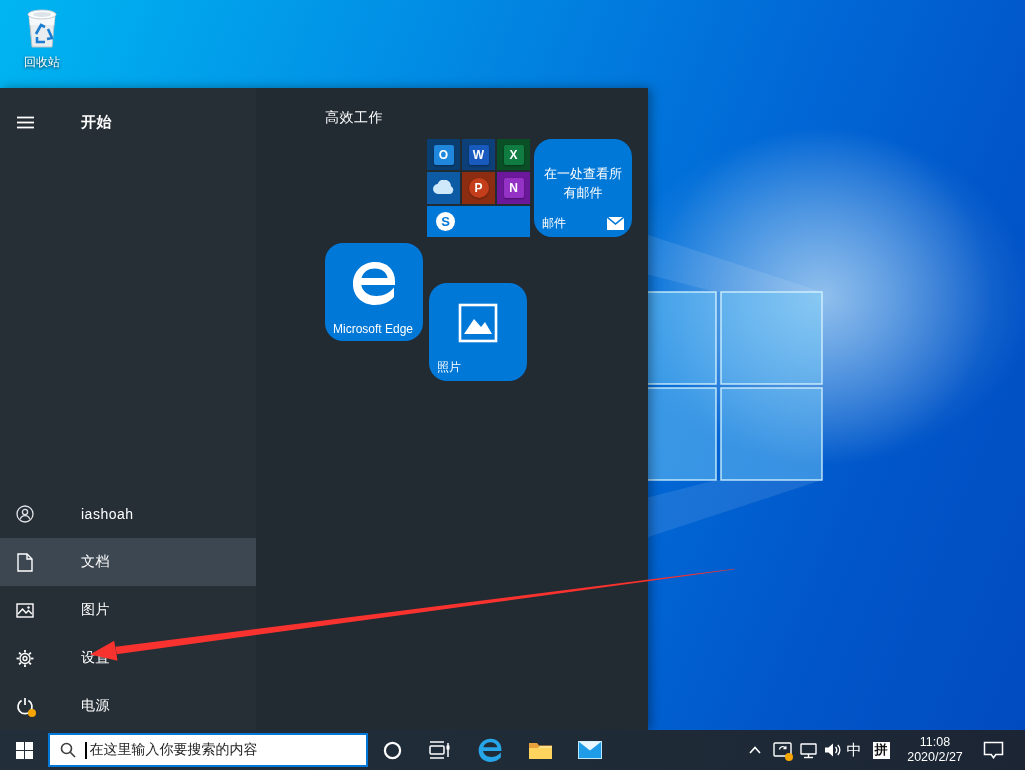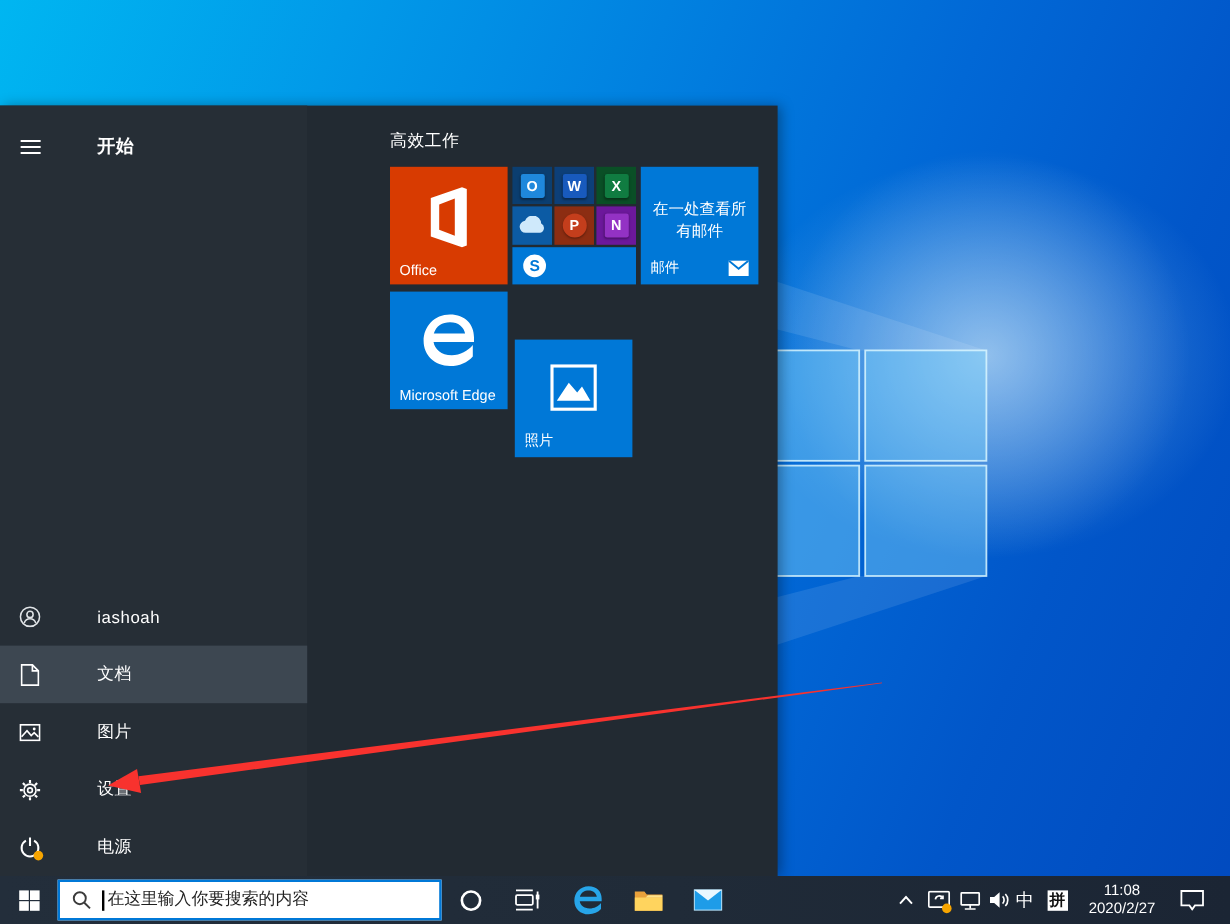--- a/index.html
+++ b/index.html
@@ -26,21 +26,21 @@
   .side-rail { position:absolute; left:0; top:0; width:256px; height:100%; background:#262e36; }
   .side-item { position:absolute; left:0; width:256px; height:48px; display:flex; align-items:center; color:#fff; cursor:pointer;gap:32px; }
   .side-item.highlight { background:#3d4751; }
   .side-item .s-icon { width:18px; height:20px; margin-left:16px; flex:0 0 auto; display:flex; align-items:center; justify-content:center; }
   .side-item .s-label { margin-left:15px; font-size:14px; letter-spacing:.5px; }
   .menu-head { position:absolute; left:0; top:10px; width:256px; height:48px; display:flex; align-items:center; color:#fff; }
   .menu-head .s-label { font-weight:bold; font-size:15px; }
 
   .section-title { position:absolute; left:325px; top:21px; font-size:14px; color:#fff; letter-spacing:.5px; }
 
-  .tile { position:absolute; width:98px; height:98px; color:#fff; cursor:pointer; overflow:hidden; }
+  .tile { position:absolute; width:98px; height:98px; color:#fff; cursor:pointer; overflow:hidden;border-radius:18px; }
   .tile-label { position:absolute; left:8px; bottom:5px; font-size:12px; }
   .tile-office { left:325px; top:51px; background:#d83b01; }
   .tile-mail { left:534px; top:51px; background:#0078d7; }
   .tile-edge { left:325px; top:155px; background:#0078d7; }
   .tile-photos { left:429px; top:155px; background:#0078d7;margin-top:40px; }
   .mail-headline { position:absolute; left:4px; right:4px; top:25px; text-align:center; font-size:13px; line-height:19px; }
   .tile-mail .env { position:absolute; right:8px; bottom:7px; }
   .tile-office .office-logo { position:absolute; left:50%; top:42px; transform:translate(-50%,-50%); }
   .tile-edge .edge-e, .tile-photos .photos-ic { position:absolute; left:50%; top:40px; transform:translate(-50%,-50%); }
 
@@ -98,20 +98,34 @@
     <polygon points="822,480 560,566 560,520 716,480" fill="#ffffff" opacity="0.10"></polygon>
     <polygon points="612,255 612,520 505,558 505,218" fill="#ffffff" opacity="0.06"></polygon>
     <g fill="#7ed2fa" fill-opacity="0.45" stroke="#d8f6ff" stroke-opacity="0.85" stroke-width="1.5">
       <rect x="611" y="292" width="105" height="92"></rect>
       <rect x="721" y="292" width="101" height="92"></rect>
       <rect x="611" y="388" width="105" height="92"></rect>
       <rect x="721" y="388" width="101" height="92"></rect>
     </g>
   </svg>
 
+  <div class="recycle-bin">
+    <svg width="42" height="44" viewBox="0 0 42 44">
+      <path d="M8 10 L34 10 L31 42 L11 42 Z" fill="#e9edf0" stroke="#b9c2c9" stroke-width="1"></path>
+      <path d="M8 10 L34 10 L33 20 L9 20 Z" fill="#f7fafc" opacity="0.9"></path>
+      <ellipse cx="21" cy="9.5" rx="14" ry="4.5" fill="#fbfdfe" stroke="#c3ccd2" stroke-width="1"></ellipse>
+      <ellipse cx="21" cy="9.5" rx="9" ry="2.6" fill="#dde4e9"></ellipse>
+      <g fill="none" stroke="#1c7ed0" stroke-width="2.6">
+        <path d="M15 29 l5 -9 l4 2"></path>
+        <path d="M27 24 l4 9 l-5 1"></path>
+        <path d="M24 37 l-8 0 l0 -5"></path>
+      </g>
+    </svg>
+    <div class="icon-label">回收站</div>
+  </div>
 
   <div class="start-menu">
     <div class="side-rail"></div>
 
     <div class="menu-head side-item" style="background:none;">
       <span class="s-icon">
         <svg width="17" height="13" viewBox="0 0 17 13">
             <g stroke="#fff" stroke-width="1.8">
               <line x1="0" y1="1.5" x2="17" y2="1.5"></line>
               <line x1="0" y1="6.5" x2="17" y2="6.5"></line>
@@ -180,26 +194,20 @@
           <path d="M5.6 3.6 A7 7 0 1 0 12.4 3.6"></path>
             <line x1="9" y1="1" x2="9" y2="8"></line>
         </svg>
         <span class="orange-dot" style="right:-2px; bottom:-1px;"></span>
       </span>
       <span class="s-label">电源</span>
     </div>
 
     <div class="section-title">高效工作</div>
 
-    <div class="tile tile-office">
-      <svg class="office-logo" width="46" height="56" viewBox="0 0 46 56">
-        <path fill="#fff" fill-rule="evenodd" d="M8 12 L34 3 L38 4.5 L38 51.5 L34 53 L8 44 Z M15 17.5 L28 12.5 L28 43.5 L15 38.5 Z"></path>
-      </svg>
-      <div class="tile-label">Office</div>
-    </div>
 
     <div class="apps-group">
       <div class="mini-tile t-outlook">
         <span class="letter-box">O</span>
       </div>
       <div class="mini-tile t-word">
         <span class="letter-box">W</span>
       </div>
       <div class="mini-tile t-excel">
         <span class="letter-box">X</span>

